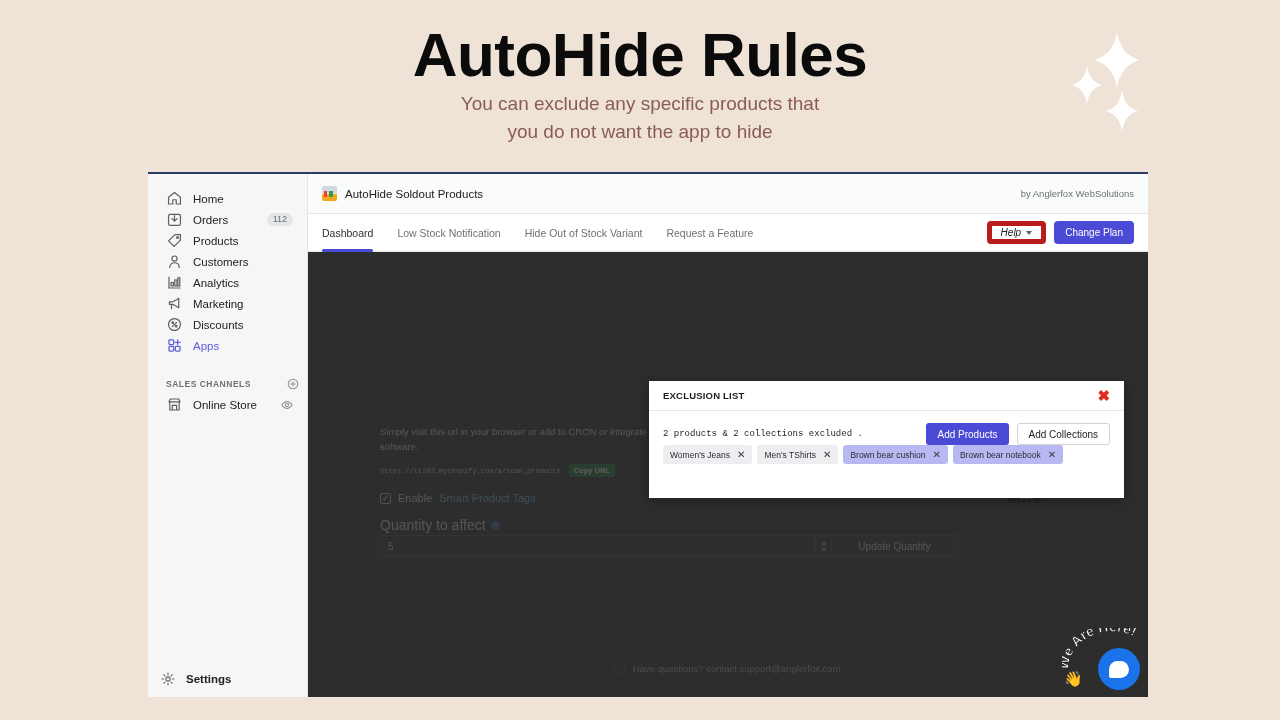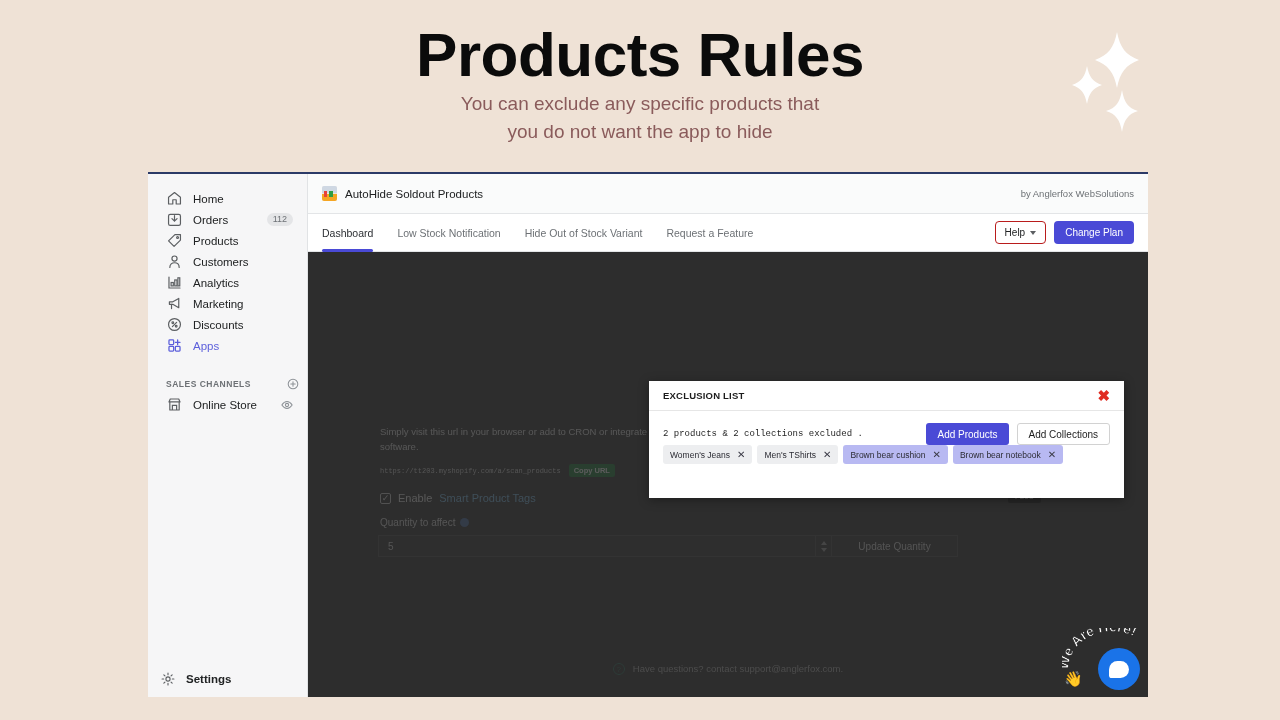--- a/index.html
+++ b/index.html
@@ -106,22 +106,22 @@
     position: relative; height: 38px; display: flex; align-items: center;
   }
   .tab.active { color: #2c2f33; }
   .tab.active::after {
     content: ""; position: absolute; left: 0; bottom: 0;
     width: 100%; height: 3px; background: #4a4ad6; border-radius: 2px;
   }
   .headactions { margin-left: auto; display: flex; align-items: center; gap: 8px; }
   .btn-help {
     height: 23px; padding: 0 9px; display: flex; align-items: center; gap: 5px;
-    background: #fff; border: 1px solid #b91c1c; border-radius: 4px;
-    font-size: 10px; color: #202223;
+    background: #fff; border: 5px solid #b91c1c; border-radius: 4px;
+    font-size: 10px; color: #202223; font-style: italic;
   }
   .caret { width: 0; height: 0; border-left: 3.5px solid transparent;
            border-right: 3.5px solid transparent; border-top: 4px solid #5c5f62; }
   .btn-plan {
     height: 23px; padding: 0 11px; display: flex; align-items: center;
     background: #4a4ad6; border-radius: 4px; color: #fff; font-size: 10px;
   }
 
   
   .content {
@@ -145,21 +145,21 @@
     display: flex; align-items: center; justify-content: center;
     font-size: 9px; color: #e8e8e8; line-height: 1;
   }
   .c-enable-label { font-size: 11px; color: #ececec; }
   .c-link { font-size: 11px; color: #7ec2f0; }
   .c-plus {
     position: absolute; left: 700px; top: 238px;
     background: #111; color: #d9d9d9; font-size: 7px; font-weight: bold;
     padding: 3px 7px; border-radius: 2px;
   }
-  .c-qty-label { position: absolute; left: 72px; top: 265px; font-size: 10px; color: #e0e0e0; display: flex; align-items: center; gap: 5px; }
+  .c-qty-label { position: absolute; left: 72px; top: 265px; font-size: 14px; color: #e0e0e0; display: flex; align-items: center; gap: 5px; }
   .c-info { width: 9px; height: 9px; border-radius: 50%; background: #4a6fa5; display: inline-block; }
   .c-qty-row { position: absolute; left: 70px; top: 283px; width: 580px; height: 22px; display: flex; }
   .c-qty-input {
     flex: 1; border: 1px solid #4a4a4a; background: #323232;
     display: flex; align-items: center; padding-left: 9px;
     font-size: 10px; color: #dcdcdc;
   }
   .c-spin { width: 16px; border: 1px solid #4a4a4a; border-left: none; background: #323232;
             display: flex; flex-direction: column; align-items: center; justify-content: center; gap: 3px; }
   .c-spin i { width: 0; height: 0; border-left: 3px solid transparent; border-right: 3px solid transparent; }
@@ -228,21 +228,21 @@
   .chat-bubble { width: 20px; height: 17px; background: #fff; border-radius: 9px 9px 9px 3px; }
   .chat-text { position: absolute; left: 0; top: 0; width: 86px; height: 48px; }
   .chat-hand { position: absolute; left: 2px; bottom: 10px; font-size: 15px; }
 </style>
 </head>
 <body>
 
 <div class="page">
 
   <div class="hero">
-    <div class="hero-title">Products Rules</div>
+    <div class="hero-title">AutoHide Rules</div>
     <div class="hero-sub">
       <div>You can exclude any specific products that</div>
       <div>you do not want the app to hide</div>
     </div>
     <div class="sparkles">
       <svg width="100" height="110" viewBox="0 0 100 110">
         <path d="M55 10 C58 26 64 33 77 38 C64 43 58 50 55 66 C52 50 46 43 33 38 C46 33 52 26 55 10 Z" fill="#ffffff"></path>
         <path d="M25 44 C27 55 31 60 40 63 C31 66 27 71 25 82 C23 71 19 66 10 63 C19 60 23 55 25 44 Z" fill="#ffffff"></path>
         <path d="M60 68 C62 80 66 86 76 89 C66 92 62 98 60 110 C58 98 54 92 44 89 C54 86 58 80 60 68 Z" fill="#ffffff"></path>
       </svg>

